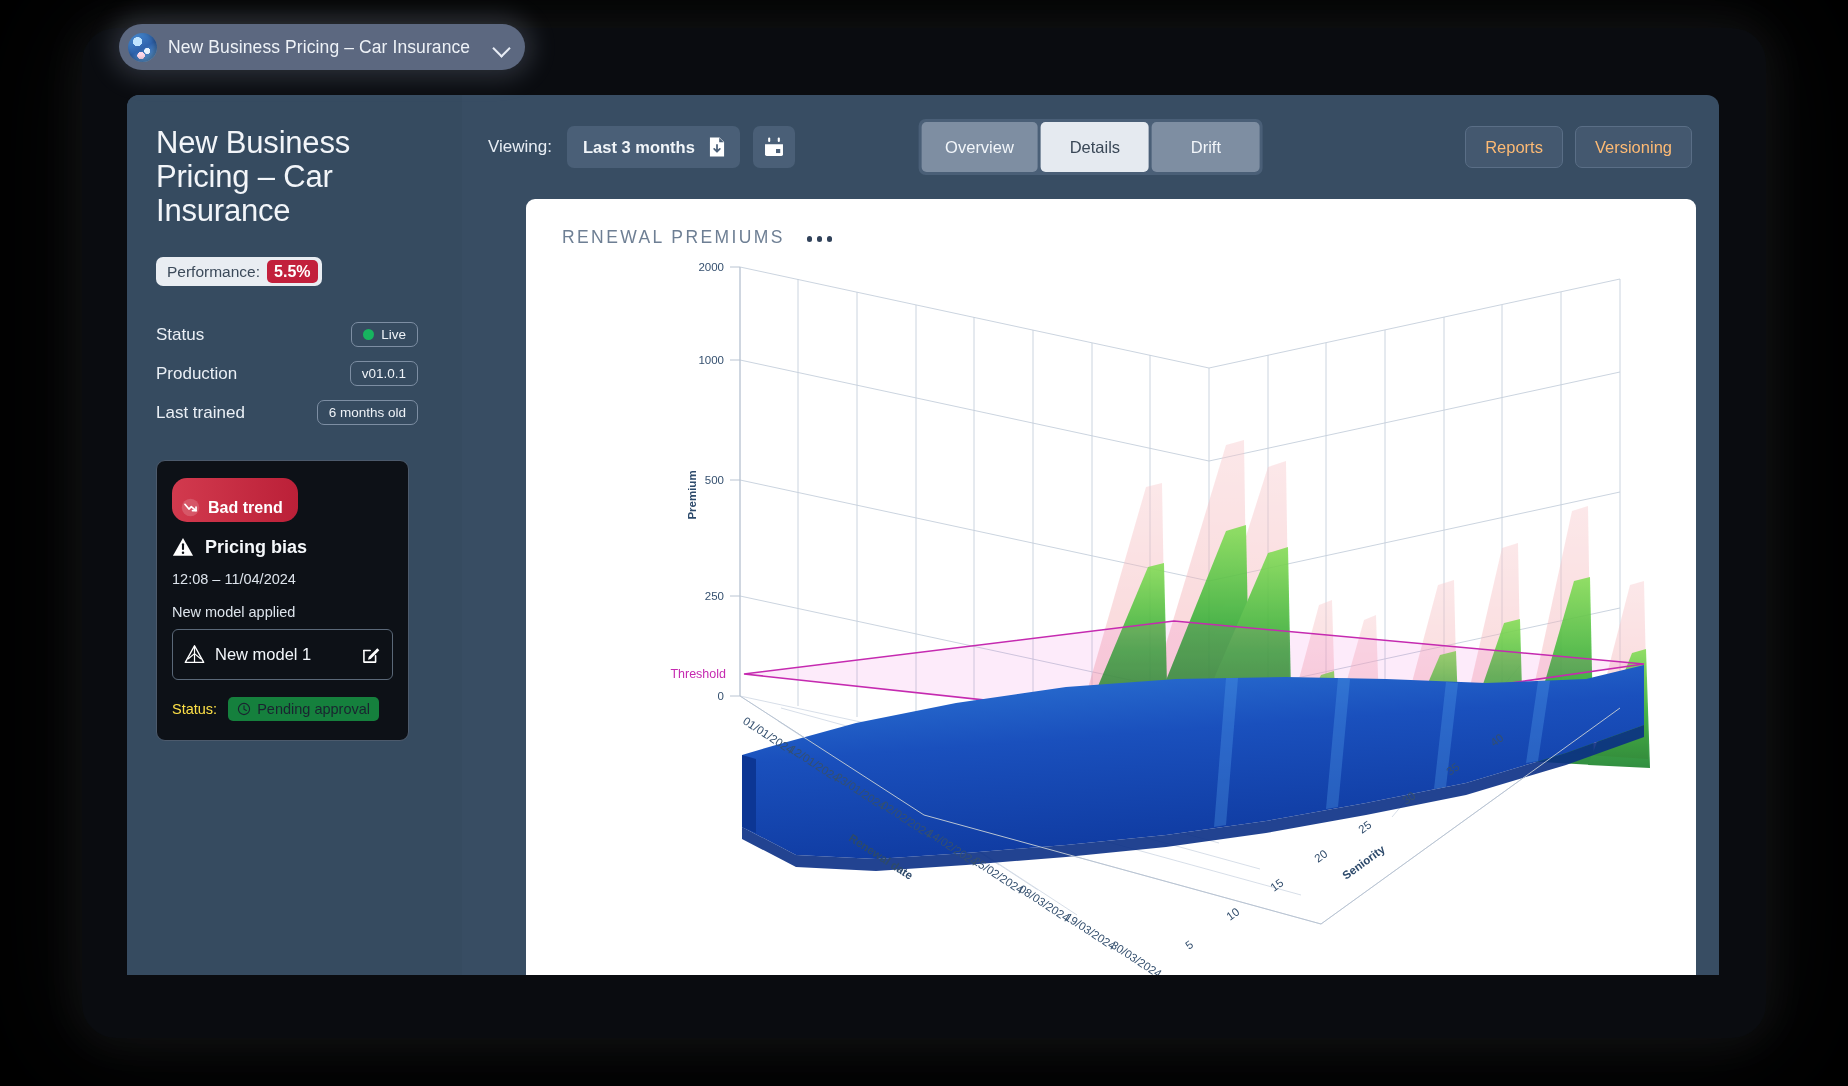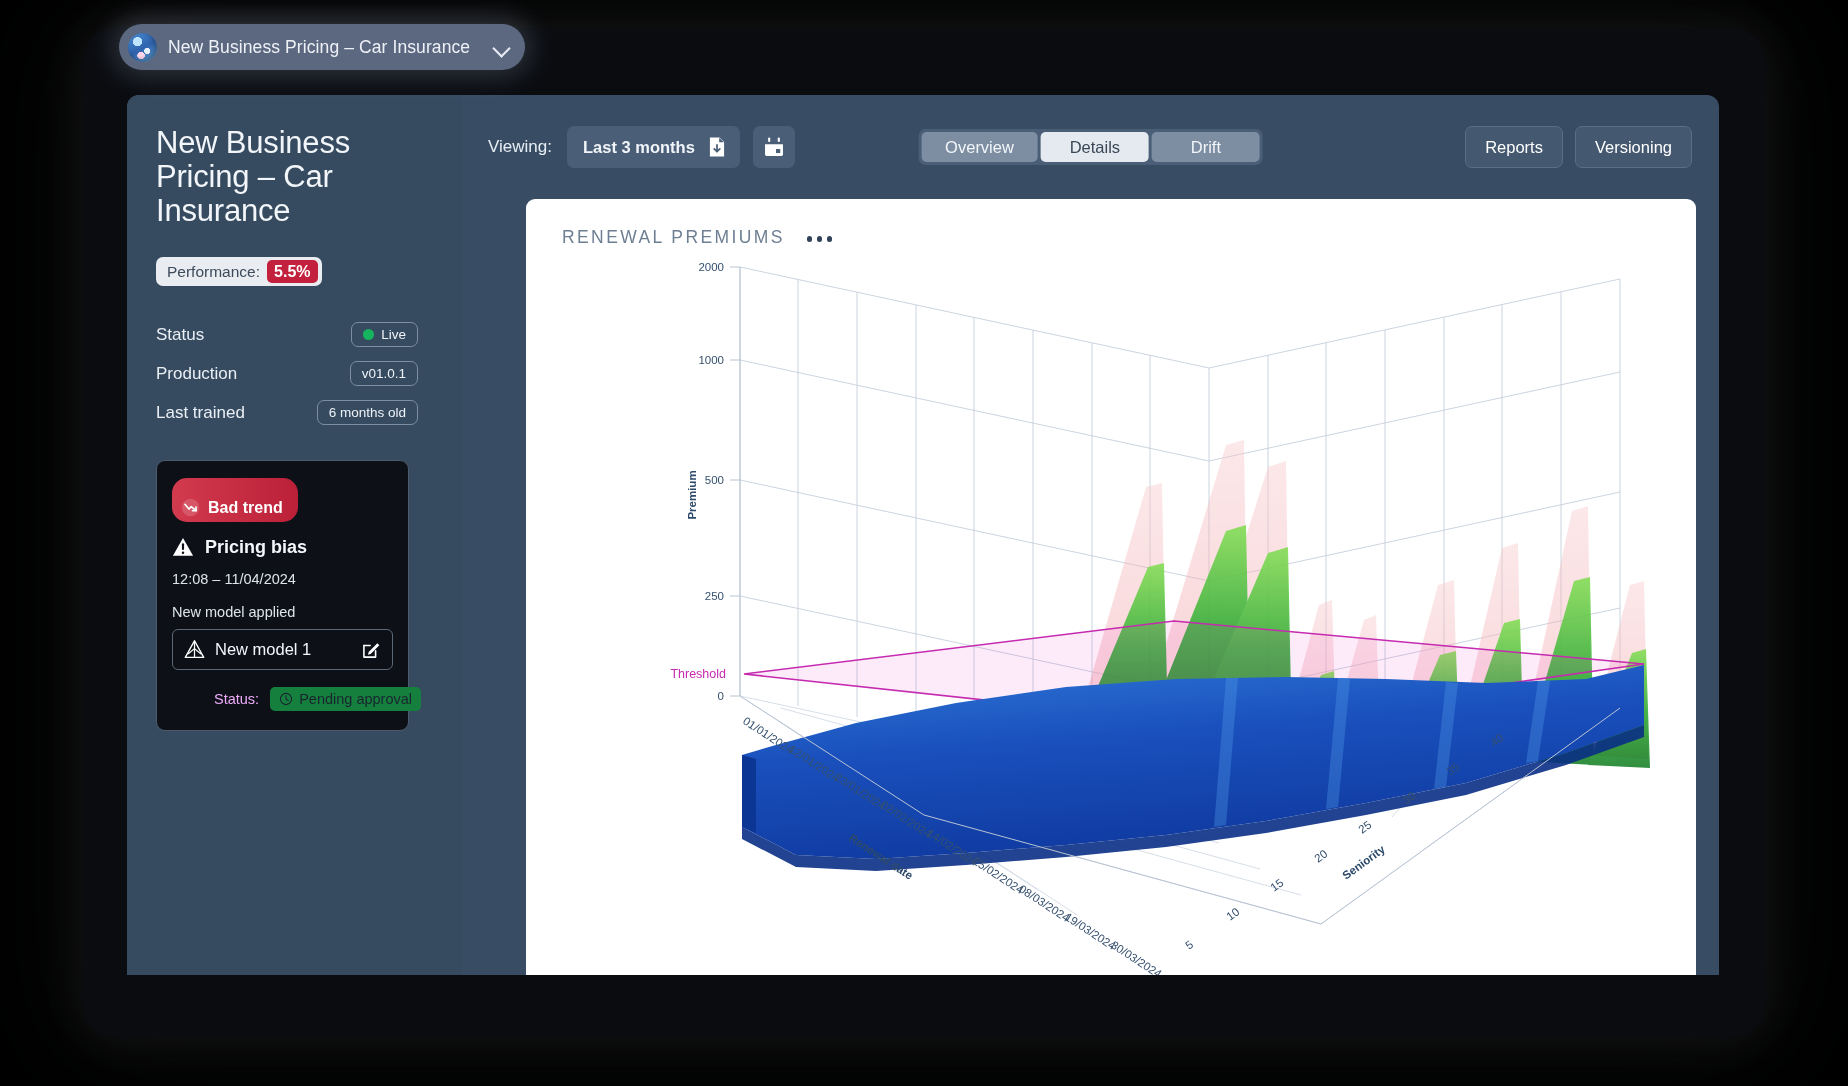--- a/index.html
+++ b/index.html
@@ -173,38 +173,38 @@
     align-items: center;
     gap: 11px;
     margin-top: 14px;
   }
   .warn-ic { width: 22px; height: 22px; flex: none; display: block; }
   .alert-head .t { font-size: 18px; font-weight: 700; color: #f4f7fa; }
   .alert-time { margin-top: 13px; font-size: 14.5px; color: #dde4ec; }
   .alert-sub  { margin-top: 17px; font-size: 14.5px; color: #dde4ec; }
   .model-box {
     margin-top: 9px;
-    height: 41px;
+    height: 51px;
     border: 1.3px solid #5a6878;
     border-radius: 6px;
     display: flex;
     align-items: center;
     gap: 10px;
     padding: 0 11px;
   }
   .pyr-ic { width: 21px; height: 21px; flex: none; display: block; }
   .model-box .nm { font-size: 16.5px; color: #f2f6fa; flex: 1; }
   .edit-ic { width: 20px; height: 20px; flex: none; display: block; }
   .status-line {
     margin-top: 17px;
     display: flex;
     align-items: center;
     gap: 11px;
   }
-  .status-line .k { font-size: 14.5px; color: #f0abfc; margin-left: 42px; }
+  .status-line .k { font-size: 14.5px; color: #fde047; }
   .pending {
     display: inline-flex;
     align-items: center;
     gap: 6px;
     background: #15803d;
     color: #1a2430;
     border-radius: 5px;
     padding: 4px 9px;
     font-size: 14.5px;
     white-space: nowrap;
@@ -248,21 +248,21 @@
     position: absolute;
     left: 50%;
     transform: translateX(-50%);
     display: flex;
     background: #4a5f77;
     border-radius: 7px;
     padding: 3px;
     gap: 3px;
   }
   .tab {
-    height: 30px;
+    height: 50px;
     min-width: 108px;
     padding: 0 24px;
     display: flex; align-items: center; justify-content: center;
     border-radius: 5px;
     font-size: 16.5px;
     color: #f2f6fa;
     white-space: nowrap;
   }
   .tab.inactive { background: #7e8ea2; }
   .tab.active { background: #e5eaf0; color: #3a4857; }
@@ -272,21 +272,21 @@
     display: flex;
     gap: 12px;
   }
   .plain-btn {
     height: 42px;
     padding: 16px 19px;
     background: #44586f;
     border: 1.1px solid #5a6e86;
     border-radius: 7px;
     display: flex; align-items: center;
-    color: #ffffff;
+    color: #fdba74;
     font-size: 16.5px;
     white-space: nowrap;
   }
 
   
   .panel {
     position: absolute;
     left: 399px; top: 104px;
     width: 1170px; height: 776px;
     background: #ffffff;

